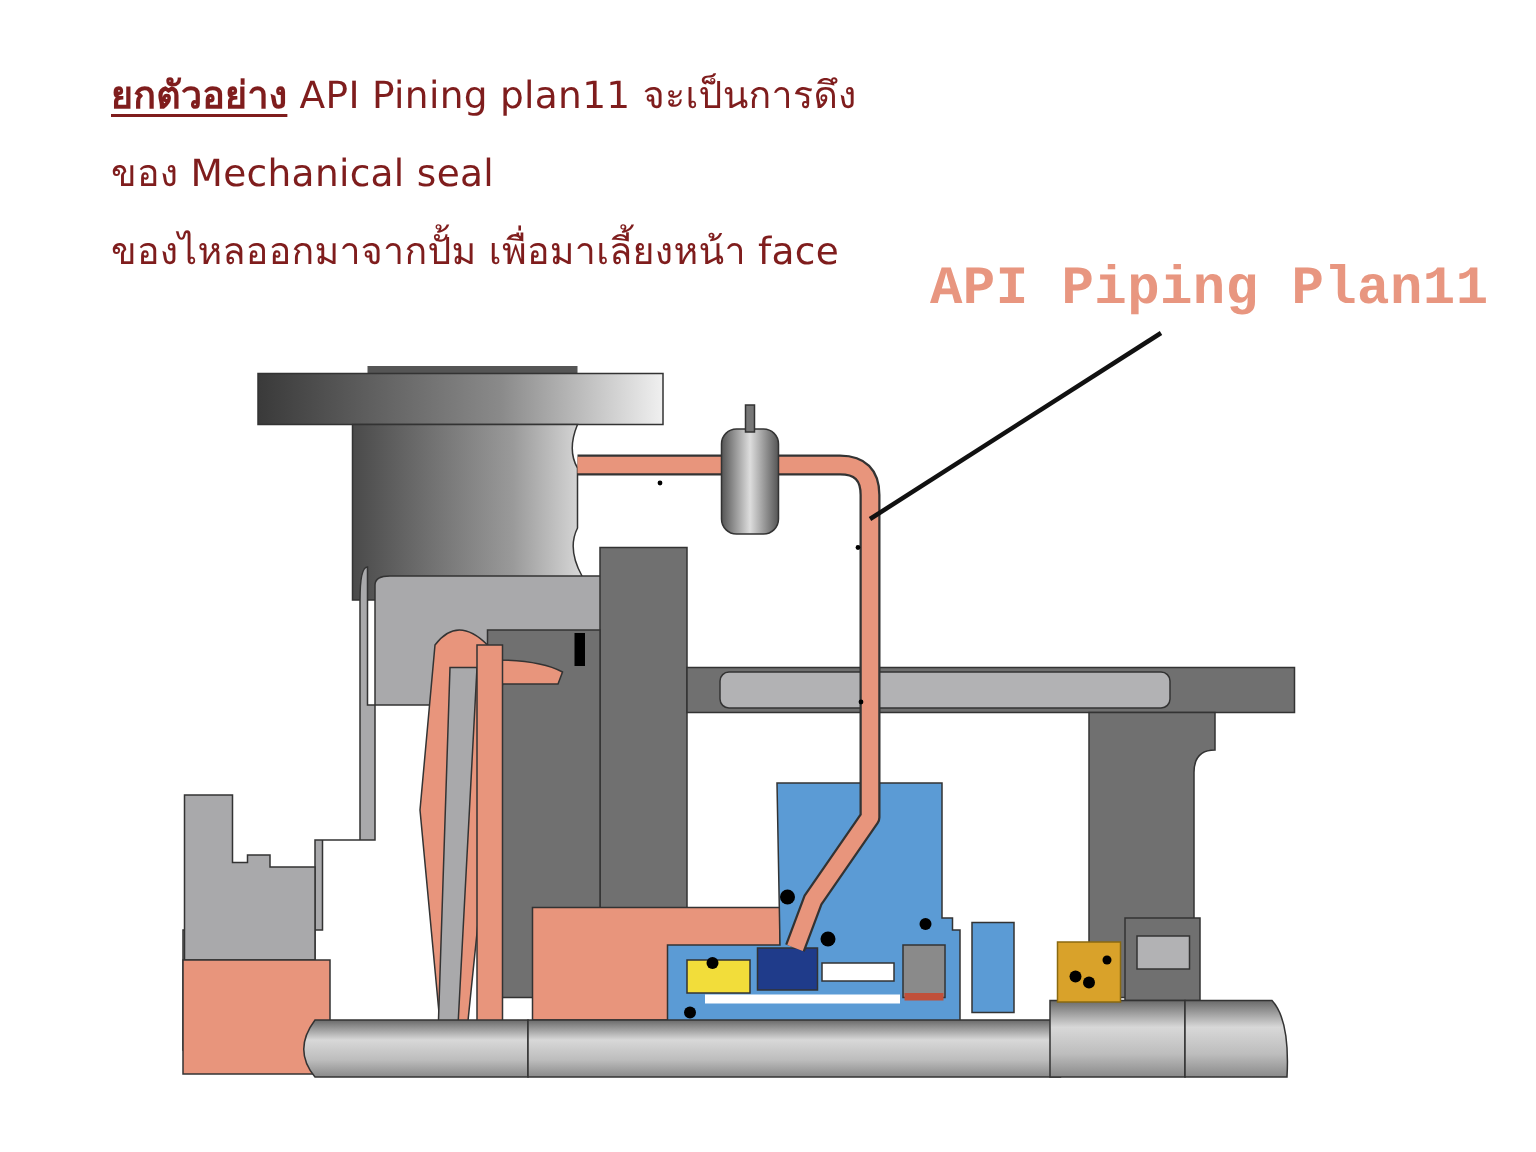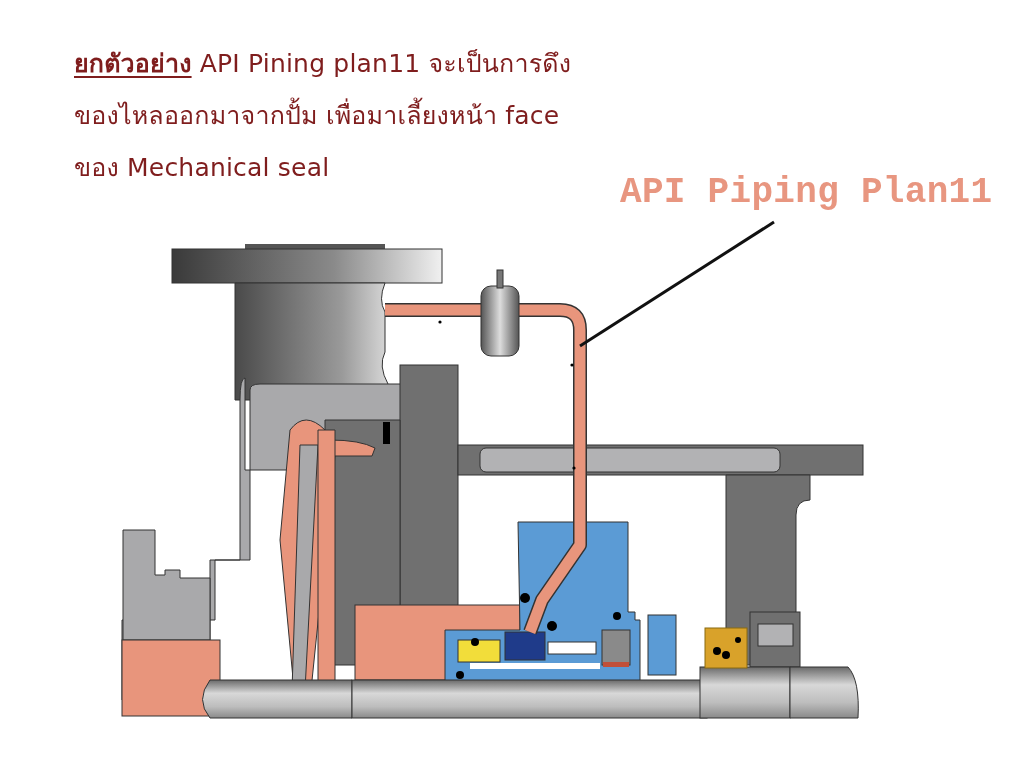--- a/index.html
+++ b/index.html
@@ -7,22 +7,22 @@
   .caption { position:absolute; left:74px; top:38px; width:640px; color:#7f1d1d; font-size:25px; line-height:52px; letter-spacing:0.2px; }
   .caption .lead { font-weight:bold; text-decoration:underline; text-underline-offset:4px; text-decoration-thickness:2px; }
   .plan-label { position:absolute; left:620px; top:172px; color:#e89680; font-family:Liberation Mono, monospace; font-weight:bold; font-size:36px; letter-spacing:0.3px; white-space:nowrap; }
   svg.diagram { position:absolute; left:0; top:0; }
 </style>
 </head>
 <body>
 
 <div class="caption">
   <div><span class="lead">ยกตัวอย่าง</span><span> API Pining plan11 จะเป็นการดึง</span></div>
+  <div>ของ Mechanical seal</div>
   <div>ของไหลออกมาจากปั้ม เพื่อมาเลี้ยงหน้า face</div>
-  <div>ของ Mechanical seal</div>
 </div>
 
 <div class="plan-label">API Piping Plan11</div>
 
 <svg class="diagram" width="1024" height="768" viewBox="0 0 1024 768">
   <defs>
     <linearGradient id="gFlange" x1="0" x2="1" y1="0" y2="0">
       <stop offset="0" stop-color="#3a3a3a"></stop>
         <stop offset="0.6" stop-color="#8a8a8a"></stop>
         <stop offset="1" stop-color="#f0f0f0"></stop>

